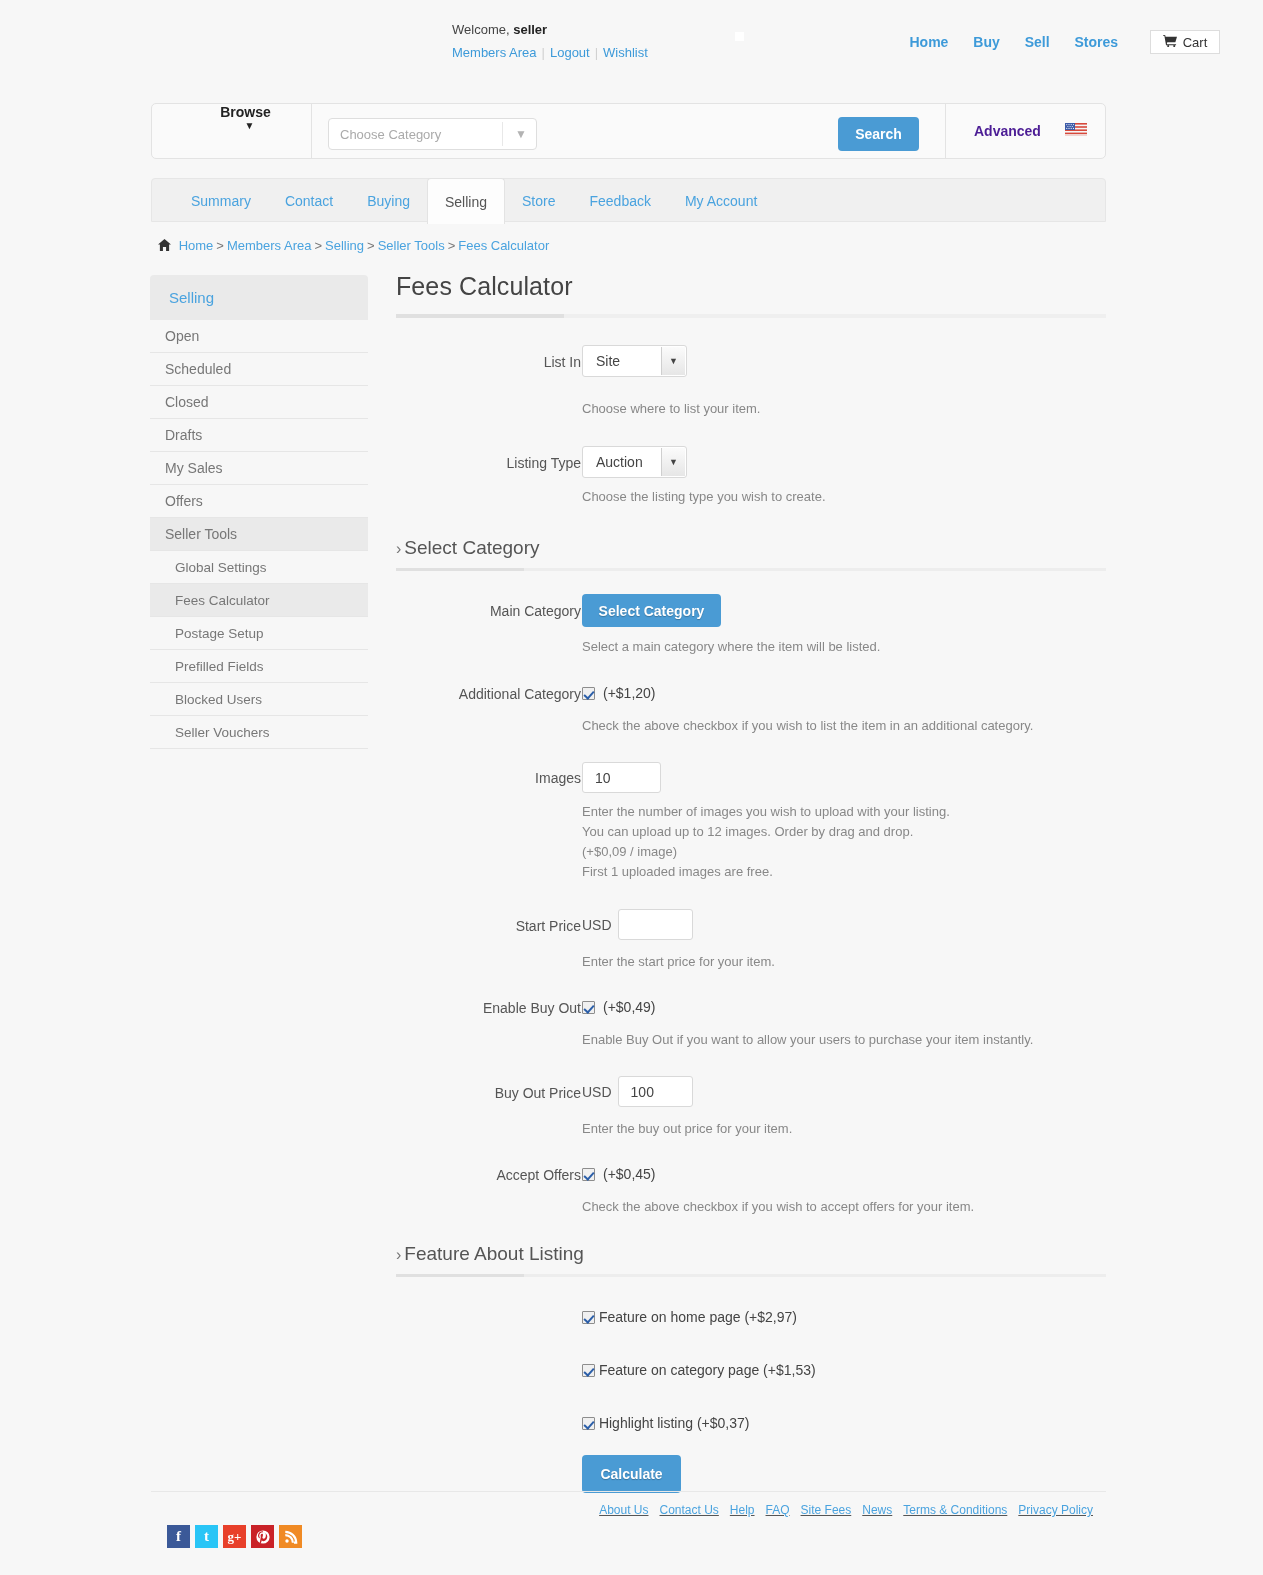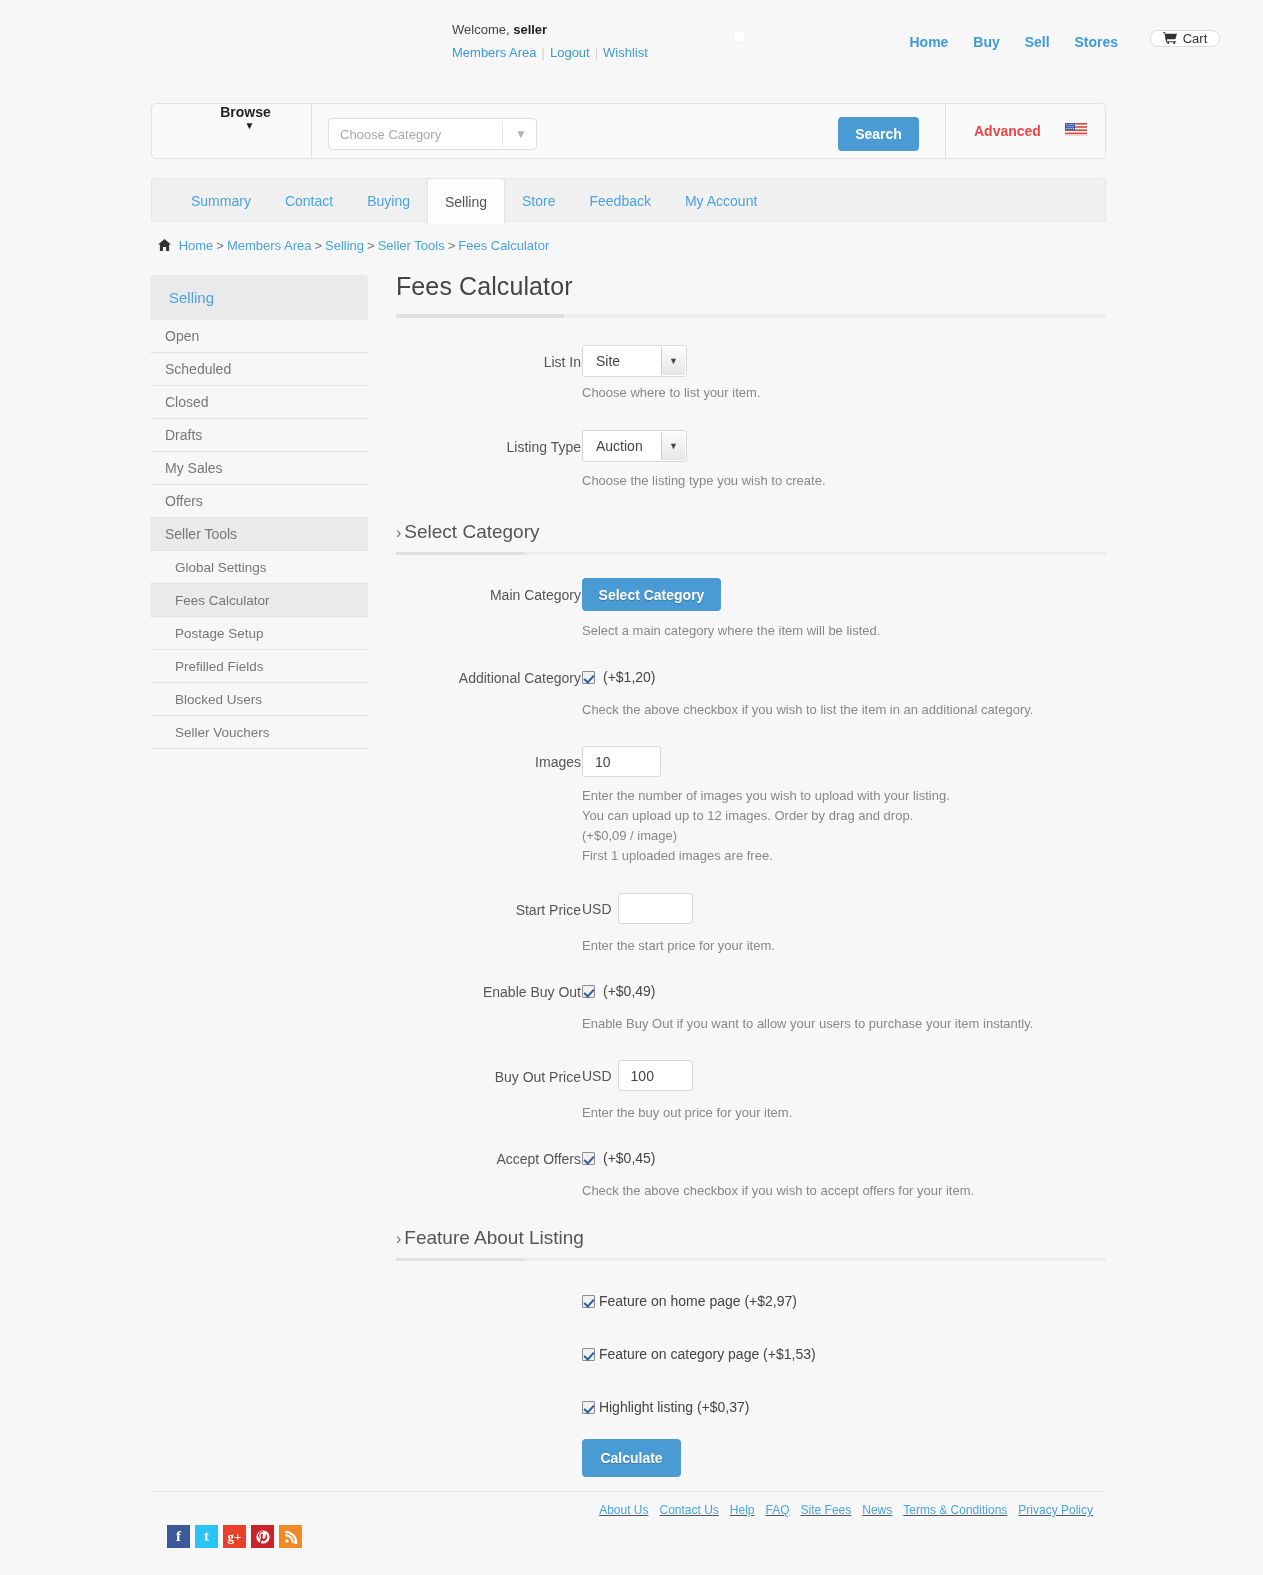--- a/index.html
+++ b/index.html
@@ -37,22 +37,22 @@
 
   .mainnav {
     position: absolute; right: 145px; top: 34px;
     font-size: 14px; font-weight: bold;
   }
   .mainnav a { color: #3d9ad9; margin-left: 21px; }
   .mainnav a:first-child { margin-left: 0; }
 
   .cartbtn {
     position: absolute; right: 43px; top: 30px;
-    width: 70px; height: 17px;
-    border: 1px solid #ddd; border-radius: 8px; background: #fff;
+    width: 70px; height: 24px;
+    border: 1px solid #ddd; border-radius: 0; background: #fff;
     display: flex; align-items: center; justify-content: center; gap: 5px;
     font-size: 13px; color: #333;
   }
   .cart-ico { display: block; }
 
   
   .searchpanel {
     position: absolute; left: 151px; top: 103px;
     width: 955px; height: 56px;
     background: #fafafa; border: 1px solid #e3e3e3; border-radius: 5px;
@@ -95,21 +95,21 @@
     color: #fff; font-size: 14px; font-weight: bold;
     display: flex; align-items: center; justify-content: center;
     cursor: pointer;
   }
   .advwrap {
     position: absolute; right: 0; top: 0; width: 160px; height: 54px;
     border-left: 1px solid #e3e3e3;
     display: flex; align-items: center;
   }
   .advanced {
-    position: absolute; left: 28px; font-size: 14px; font-weight: bold; color: #ef4444;
+    position: absolute; left: 28px; font-size: 14px; font-weight: bold; color: #4c1d95;
   }
   .flag {
     position: absolute; right: 18px; top: 50%; transform: translateY(-50%);
   }
 
   
   .tabbar {
     position: absolute; left: 151px; top: 178px;
     width: 955px; height: 44px;
     background: #f0f0f0; border: 1px solid #e6e6e6; border-radius: 4px 4px 0 0;
@@ -357,21 +357,21 @@
   <h1 class="page-title">Fees Calculator</h1>
   <div class="title-rule"></div>
 
   <div class="frow" style="margin-top:27px">
     <div class="flabel" style="top:9px">List In</div>
     <div class="fctrl">
       <div class="sel" style="min-width:105px">
         <span>Site</span>
         <span class="arrowbox">▼</span>
       </div>
-      <div class="fhelp" style="margin-top:6px">Choose where to list your item.</div>
+      <div class="fhelp" style="margin-top:22px">Choose where to list your item.</div>
     </div>
   </div>
 
   <div class="frow" style="margin-top:27px">
     <div class="flabel" style="top:9px">Listing Type</div>
     <div class="fctrl">
       <div class="sel" style="min-width:105px">
         <span>Auction</span>
         <span class="arrowbox">▼</span>
       </div>

